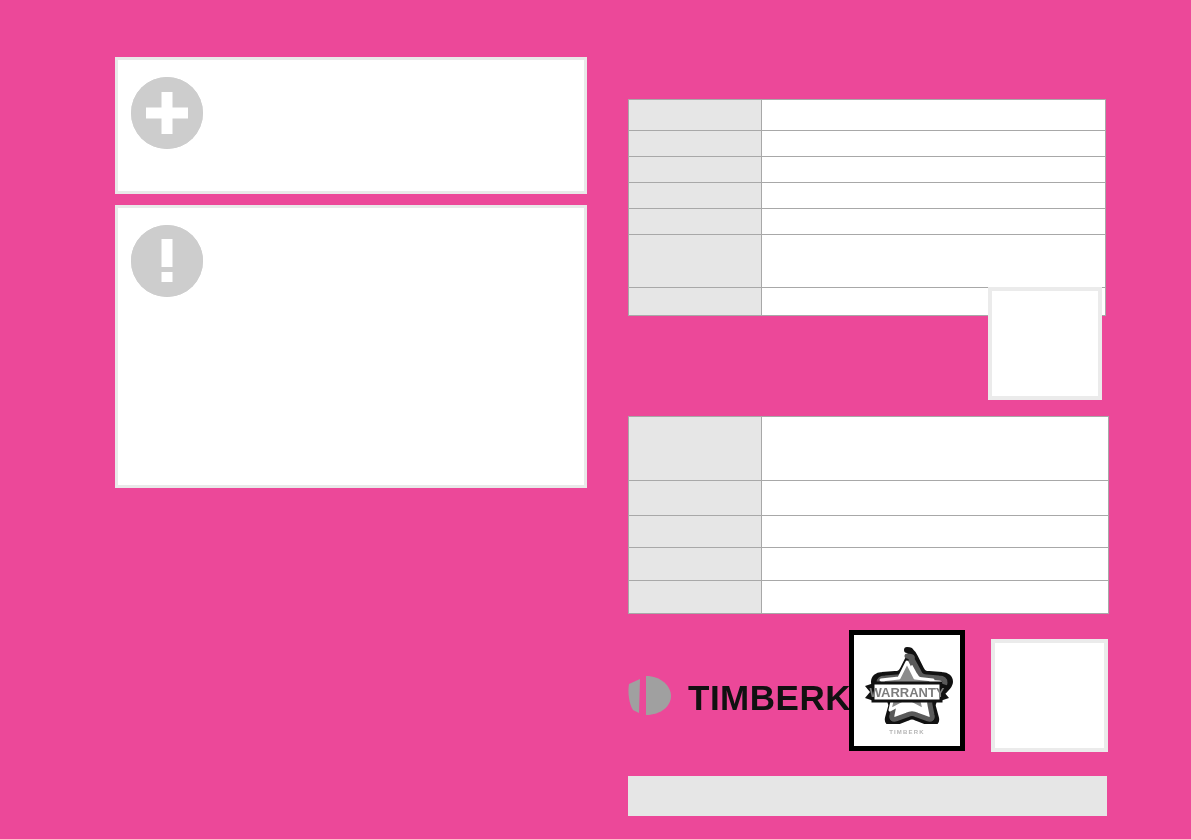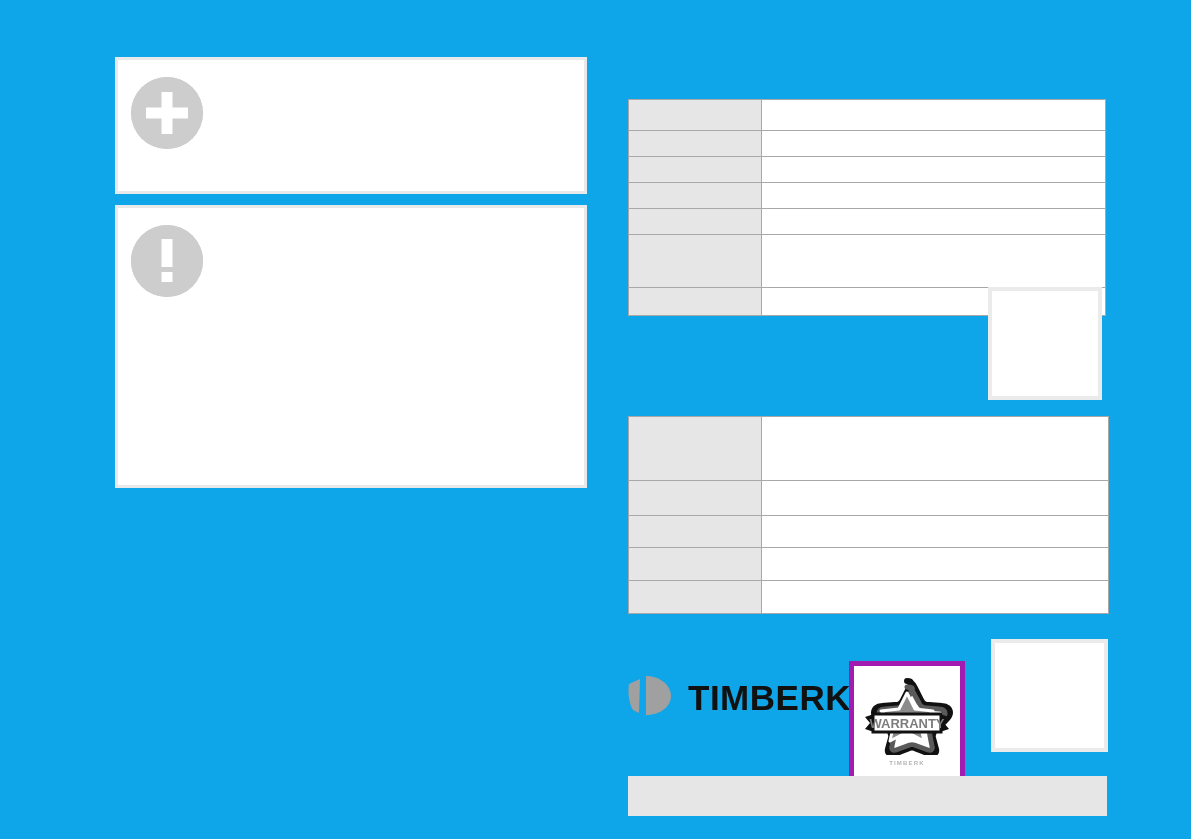--- a/index.html
+++ b/index.html
@@ -13,21 +13,21 @@
     width: 1191px;
     height: 839px;
     position: relative;
     overflow: hidden;
   }
 
   .page {
     position: relative;
     width: 1191px;
     height: 839px;
-    background: #0ea5e9;
+    background: #ec4899;
   }
 
   
   .notice-panel {
     position: absolute;
     box-sizing: border-box;
     background: #ffffff;
     border: 3px solid #e9e9e9;
   }
   #panel-add {
@@ -125,25 +125,25 @@
     font-size: 35px;
     font-weight: 700;
     letter-spacing: 0.5px;
     color: #111111;
     line-height: 1;
   }
 
   #warranty-box {
     position: absolute;
     left: 849px;
-    top: 661px;
+    top: 630px;
     width: 116px;
     height: 121px;
     box-sizing: border-box;
-    border: 5px solid #a21caf;
+    border: 5px solid #000000;
     background: #ffffff;
     display: flex;
     flex-direction: column;
     align-items: center;
     justify-content: center;
   }
   #warranty-box .badge-caption {
     font-size: 6px;
     font-weight: 700;
     letter-spacing: 1.2px;

